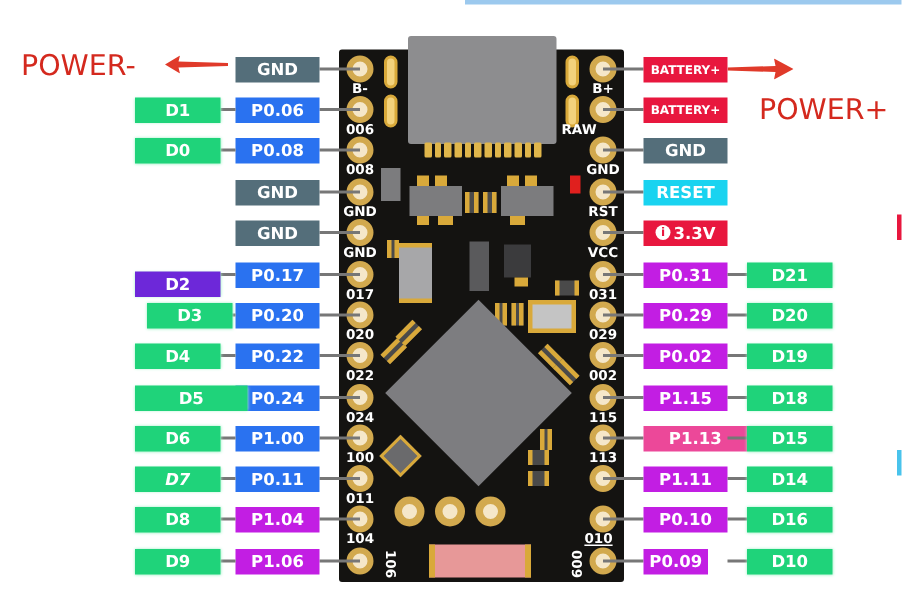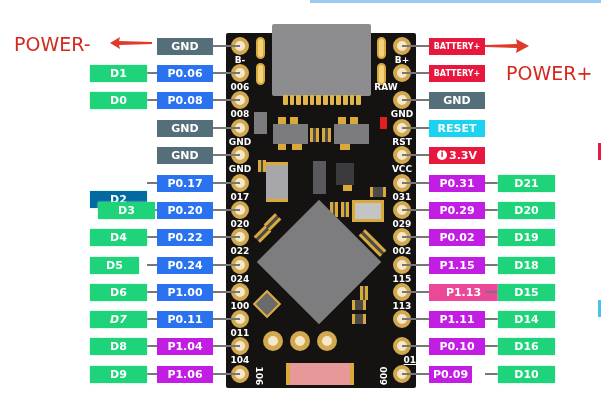--- a/index.html
+++ b/index.html
@@ -131,39 +131,39 @@
     <div class="lbl" style="left: 157px; top: 120px; width: 56px; background: rgb(84, 110, 122);">GND</div>
     <div class="pin" style="left: 231px; top: 146px;"></div>
     <div class="pin-lbl" style="left: 225px; top: 164px;">GND</div>
     <div class="line" style="left: 213px; top: 154px; width: 27px;"></div>
     <div class="lbl" style="left: 157px; top: 147px; width: 56px; background: rgb(84, 110, 122);">GND</div>
     <div class="pin" style="left: 231px; top: 174px;"></div>
     <div class="pin-lbl" style="left: 225px; top: 192px;">017</div>
     <div class="line" style="left: 213px; top: 182px; width: 27px;"></div>
     <div class="lbl" style="left: 157px; top: 175px; width: 56px; background: rgb(42, 114, 240);">P0.17</div>
     <div class="line" style="left: 147px; top: 182px; width: 10px;"></div>
-    <div class="lbl" style="left: 90px; top: 191px; width: 57px; background: #0369a1; box-shadow: rgb(159, 240, 198) 0px 0px 2px;">D2</div>
+    <div class="lbl" style="left: 90px; top: 181px; width: 57px; background: #6d28d9; box-shadow: rgb(159, 240, 198) 0px 0px 2px;">D2</div>
     <div class="pin" style="left: 231px; top: 201px;"></div>
     <div class="pin-lbl" style="left: 225px; top: 219px;">020</div>
     <div class="line" style="left: 213px; top: 209px; width: 27px;"></div>
     <div class="lbl" style="left: 157px; top: 202px; width: 56px; background: rgb(42, 114, 240);">P0.20</div>
     <div class="line" style="left: 147px; top: 209px; width: 10px;"></div>
     <div class="lbl" style="left: 98px; top: 202px; width: 57px; background: rgb(31, 211, 122); box-shadow: rgb(159, 240, 198) 0px 0px 2px;">D3</div>
     <div class="pin" style="left: 231px; top: 228px;"></div>
     <div class="pin-lbl" style="left: 225px; top: 246px;">022</div>
     <div class="line" style="left: 213px; top: 236px; width: 27px;"></div>
     <div class="lbl" style="left: 157px; top: 229px; width: 56px; background: rgb(42, 114, 240);">P0.22</div>
     <div class="line" style="left: 147px; top: 236px; width: 10px;"></div>
     <div class="lbl" style="left: 90px; top: 229px; width: 57px; background: rgb(31, 211, 122); box-shadow: rgb(159, 240, 198) 0px 0px 2px;">D4</div>
     <div class="pin" style="left: 231px; top: 256px;"></div>
     <div class="pin-lbl" style="left: 225px; top: 274px;">024</div>
     <div class="line" style="left: 213px; top: 264px; width: 27px;"></div>
     <div class="lbl" style="left: 157px; top: 257px; width: 56px; background: rgb(42, 114, 240);">P0.24</div>
     <div class="line" style="left: 147px; top: 264px; width: 10px;"></div>
-    <div class="lbl" style="left: 90px; top: 257px; width: 49px; background: rgb(31, 211, 122); box-shadow: rgb(159, 240, 198) 0px 0px 2px;">D5</div>
+    <div class="lbl" style="left: 90px; top: 257px; width: 75px; background: rgb(31, 211, 122); box-shadow: rgb(159, 240, 198) 0px 0px 2px;">D5</div>
     <div class="pin" style="left: 231px; top: 283px;"></div>
     <div class="pin-lbl" style="left: 225px; top: 301px;">100</div>
     <div class="line" style="left: 213px; top: 291px; width: 27px;"></div>
     <div class="lbl" style="left: 157px; top: 284px; width: 56px; background: rgb(42, 114, 240);">P1.00</div>
     <div class="line" style="left: 147px; top: 291px; width: 10px;"></div>
     <div class="lbl" style="left: 90px; top: 284px; width: 57px; background: rgb(31, 211, 122); box-shadow: rgb(159, 240, 198) 0px 0px 2px;">D6</div>
     <div class="pin" style="left: 231px; top: 310px;"></div>
     <div class="pin-lbl" style="left: 225px; top: 328px;">011</div>
     <div class="line" style="left: 213px; top: 318px; width: 27px;"></div>
     <div class="lbl" style="left: 157px; top: 311px; width: 56px; background: rgb(42, 114, 240);">P0.11</div>
@@ -230,21 +230,21 @@
     <div class="lbl" style="left: 429px; top: 284px; width: 69px; background: #ec4899;">P1.13</div>
     <div class="line" style="left: 485px; top: 291px; width: 13px;"></div>
     <div class="lbl" style="left: 498px; top: 284px; width: 57px; background: rgb(31, 211, 122); box-shadow: rgb(159, 240, 198) 0px 0px 2px;">D15</div>
     <div class="pin" style="left: 393px; top: 310px;"></div>
     <div class="pin-lbl" style="left: 387px; top: 328px; margin-left: 39px;">111</div>
     <div class="line" style="left: 402px; top: 318px; width: 27px;"></div>
     <div class="lbl" style="left: 429px; top: 311px; width: 56px; background: rgb(194, 30, 227);">P1.11</div>
     <div class="line" style="left: 485px; top: 318px; width: 13px;"></div>
     <div class="lbl" style="left: 498px; top: 311px; width: 57px; background: rgb(31, 211, 122); box-shadow: rgb(159, 240, 198) 0px 0px 2px;">D14</div>
     <div class="pin" style="left: 393px; top: 337px;"></div>
-    <div class="pin-lbl" style="left: 398px; top: 355px; text-decoration: underline;">010</div>
+    <div class="pin-lbl" style="left: 384px; top: 355px; text-decoration: underline;">010</div>
     <div class="line" style="left: 402px; top: 345px; width: 27px;"></div>
     <div class="lbl" style="left: 429px; top: 338px; width: 56px; background: rgb(194, 30, 227);">P0.10</div>
     <div class="line" style="left: 485px; top: 345px; width: 13px;"></div>
     <div class="lbl" style="left: 498px; top: 338px; width: 57px; background: rgb(31, 211, 122); box-shadow: rgb(159, 240, 198) 0px 0px 2px;">D16</div>
     <div class="pin" style="left: 393px; top: 365px;"></div>
     <div class="line" style="left: 402px; top: 373px; width: 27px;"></div>
     <div class="lbl" style="left: 429px; top: 366px; width: 43px; background: rgb(194, 30, 227);">P0.09</div>
     <div class="line" style="left: 485px; top: 373px; width: 13px;"></div>
     <div class="lbl" style="left: 498px; top: 366px; width: 57px; background: rgb(31, 211, 122); box-shadow: rgb(159, 240, 198) 0px 0px 2px;">D10</div>
   </div>

